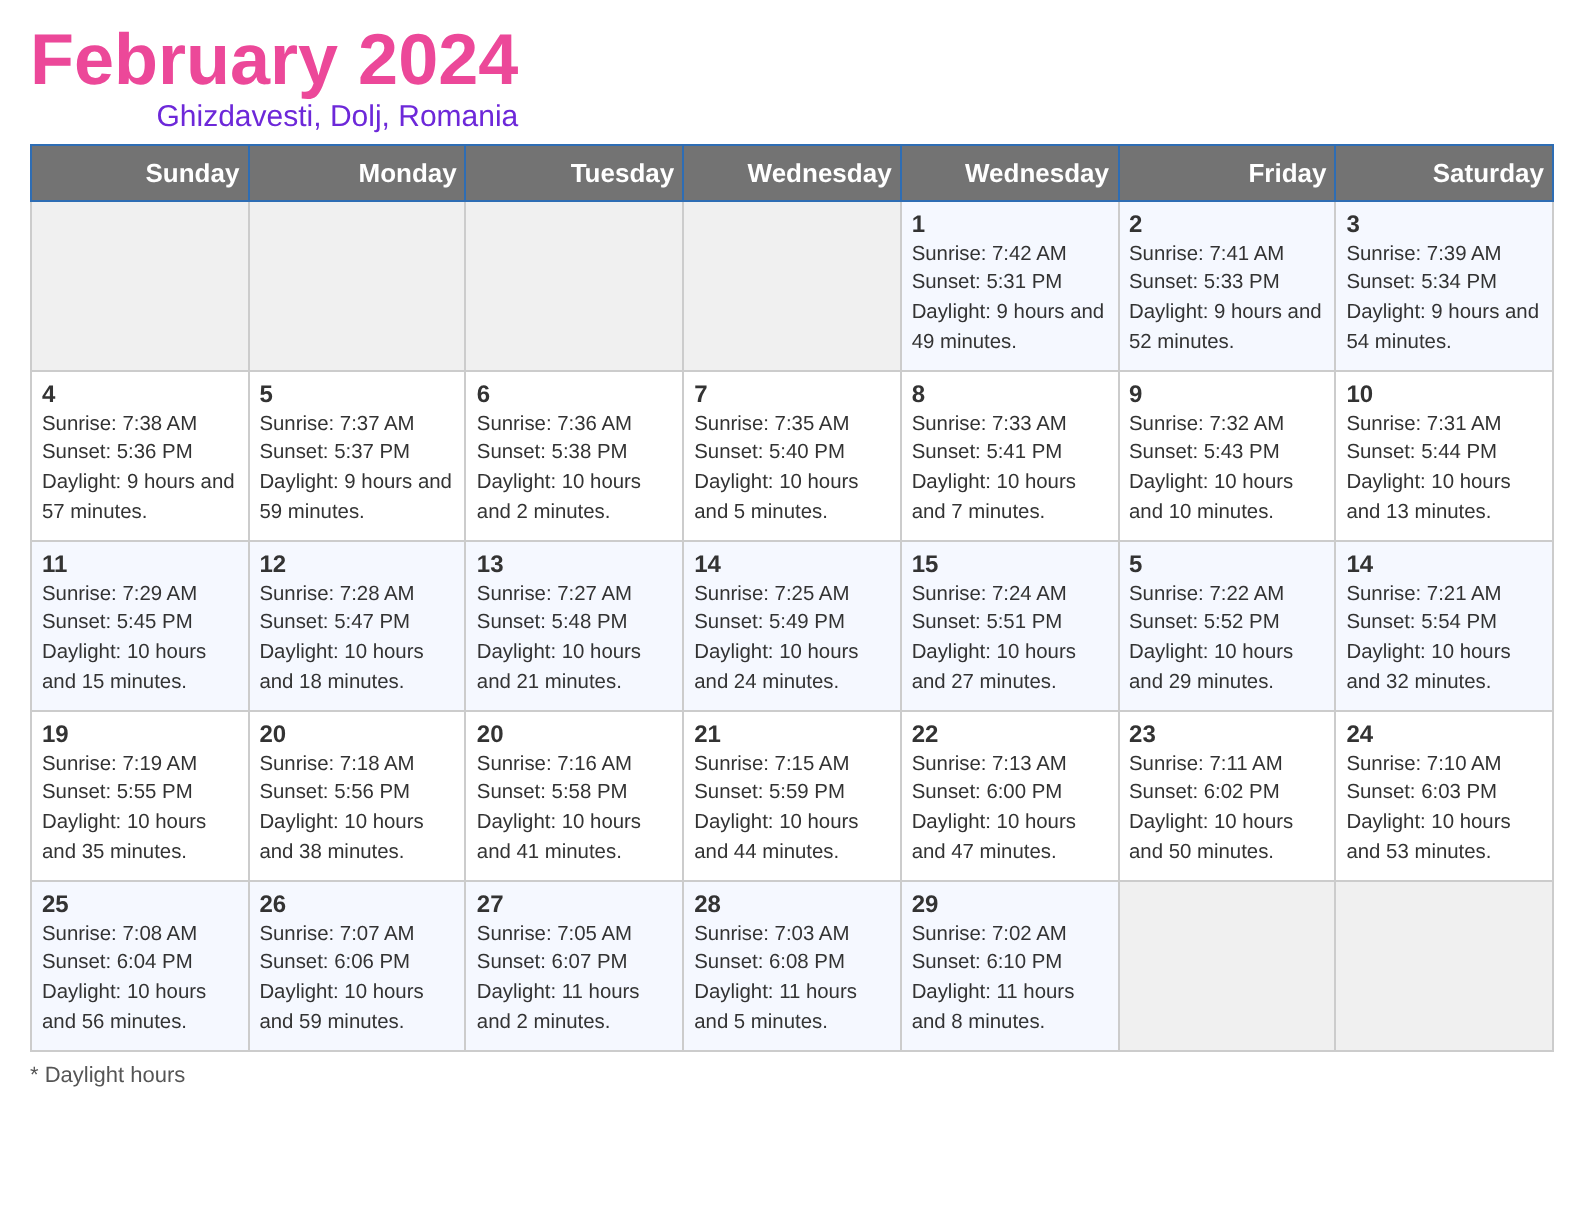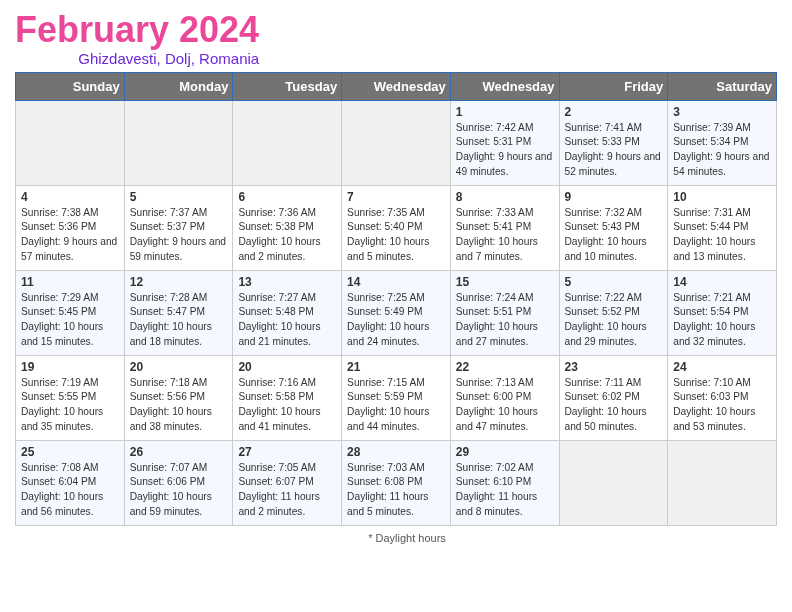--- a/index.html
+++ b/index.html
@@ -77,22 +77,21 @@
       line-height: 1.45;
       color: #333;
     }
     .empty-cell {
       background-color: #f0f0f0 !important;
     }
     .daylight-note {
       font-size: 11px;
       color: #555;
       margin-top: 6px;
-      text-align: center;
-      margin-left: 22px;
+      text-align: left;
     }
   </style>
 </head>
 <body>
 
 <div class="container">
   <div class="header-row">
     <div class="title-block">
       <div class="month-title">February 2024</div>
       <div class="location">Ghizdavesti, Dolj, Romania</div>

